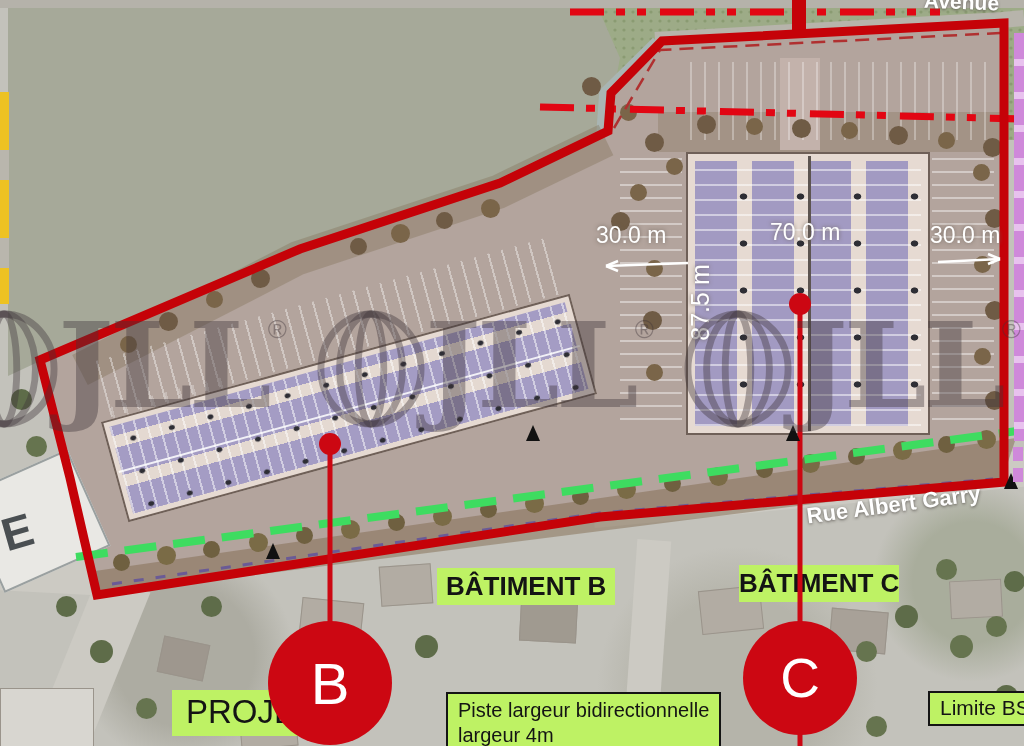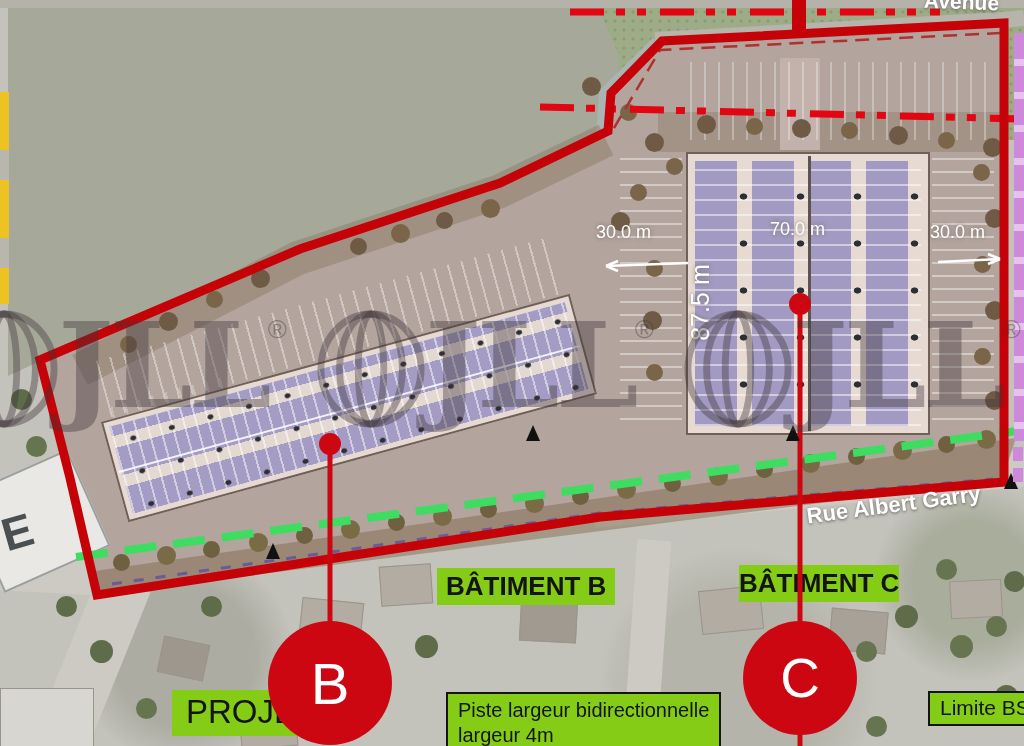--- a/index.html
+++ b/index.html
@@ -73,27 +73,27 @@
   }
   
   #watermark{
     left:-50px;top:310px;display:flex;align-items:center;
     color:rgba(62,52,58,.40);pointer-events:none;
   }
   .wm-unit{display:flex;align-items:flex-start;margin-right:30px;}
   .wm-text{font-family:"DejaVu Serif",serif;font-weight:700;font-size:118px;line-height:112px;letter-spacing:-4px;}
   .wm-reg{font-size:26px;line-height:26px;margin-top:6px;}
   
-  .white-box{background:#84cc16;color:#141414;white-space:nowrap;}
+  .white-box{background:#bef264;color:#141414;white-space:nowrap;}
   #label-bat-b{left:437px;top:568px;padding:3px 9px;font-size:26px;font-weight:700;}
   #label-bat-c{left:703px;top:565px;padding:3px 0;font-size:26px;font-weight:700;margin-left:36px;}
   #label-proje{left:172px;top:690px;padding:3px 60px 5px 14px;font-size:33px;}
   #label-piste{left:446px;top:692px;padding:4px 10px;font-size:20px;line-height:25px;border:2px solid #141414;}
   #label-limite{left:928px;top:691px;padding:3px 30px 4px 10px;font-size:21px;border:2px solid #141414;}
-  .dim-text{color:#fff;font-size:18px;text-shadow:0 0 4px rgba(110,100,90,.9);white-space:nowrap;}
+  .dim-text{color:#fff;font-size:23px;text-shadow:0 0 4px rgba(110,100,90,.9);white-space:nowrap;}
   #dim-87{transform:rotate(-90deg);transform-origin:center;font-size:25px;}
   .street-text{color:#fff;font-weight:700;text-shadow:0 1px 3px rgba(90,85,80,.9);white-space:nowrap;}
   #label-rue{left:806px;top:492px;font-size:22px;transform:rotate(-7.5deg);}
   #label-avenue{left:924px;top:-10px;font-size:21px;transform:rotate(2deg);}
   
   .marker-circle{
     border-radius:50%;background:#cc0712;color:#fff;
     display:flex;align-items:center;justify-content:center;
     font-size:58px;font-weight:400;
   }

